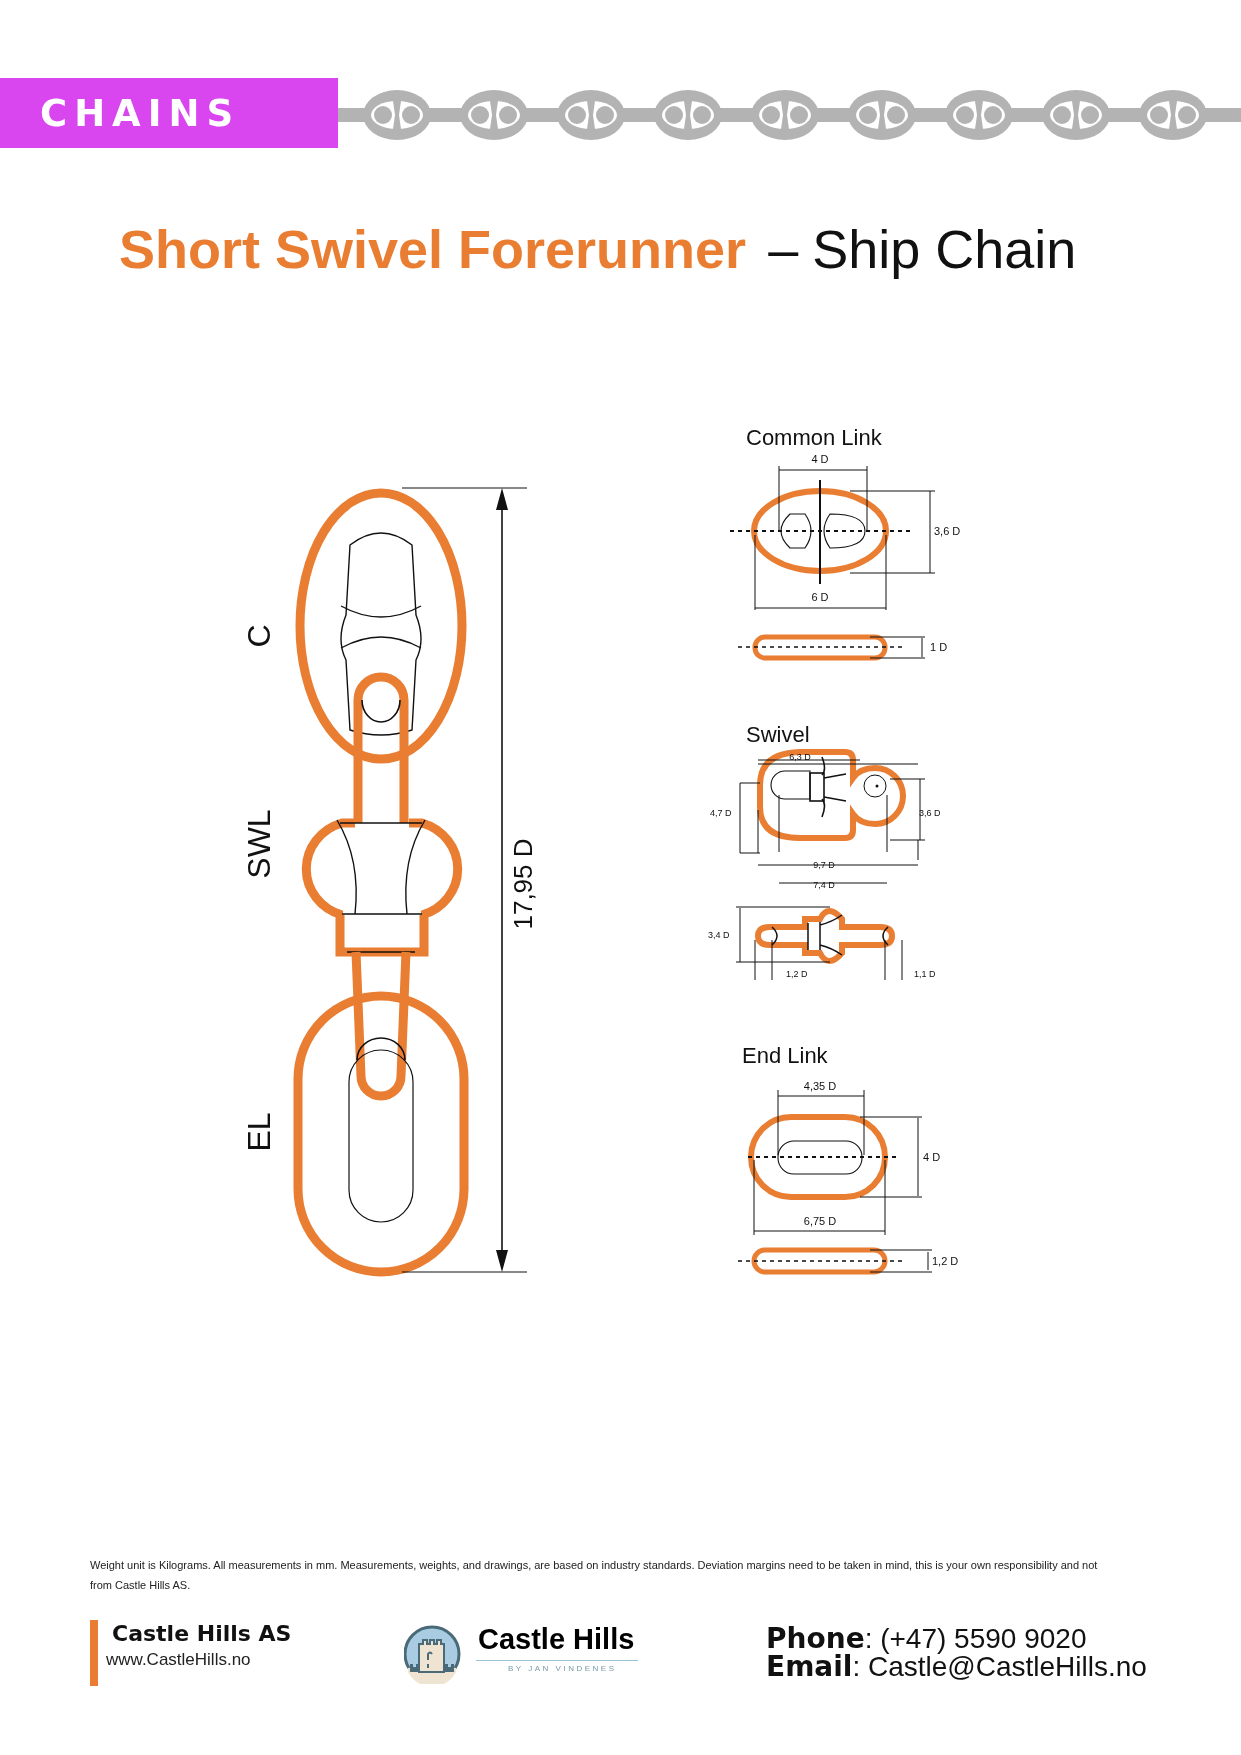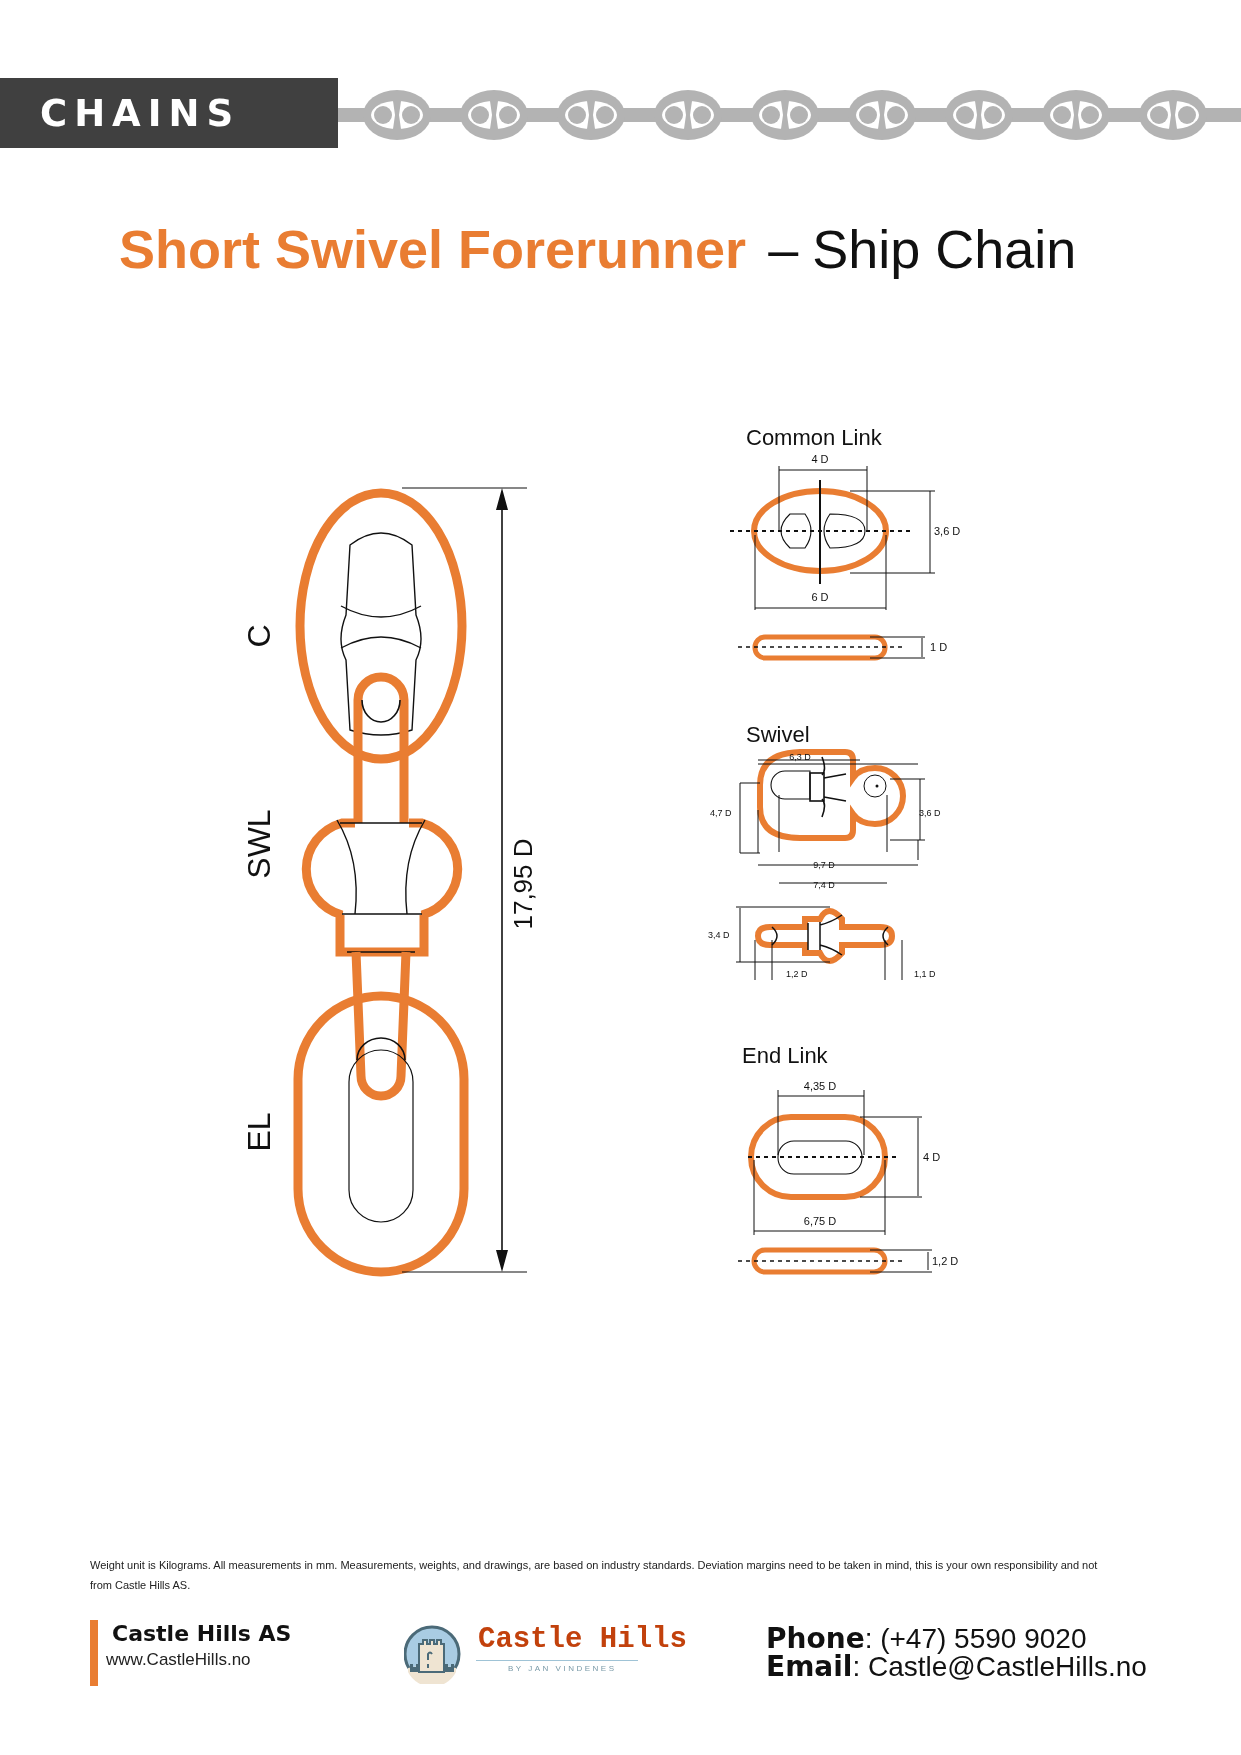--- a/index.html
+++ b/index.html
@@ -1,30 +1,30 @@
 <!DOCTYPE html>
 <html><head>
 <meta charset="utf-8">
 <style>
   html, body { margin:0; padding:0; background:#ffffff; }
   body { width:1241px; height:1755px; position:relative; overflow:hidden; font-family:"Liberation Sans", sans-serif; color:#111; }
-  .header-band { position:absolute; left:0; top:78px; width:338px; height:70px; background:#404040; }
+  .header-band { position:absolute; left:0; top:78px; width:338px; height:70px; background:#d946ef; }
   .header-band span { position:absolute; left:40px; top:14px; font-family:"DejaVu Sans", sans-serif; font-weight:bold; font-size:37px; letter-spacing:7px; color:#ffffff; }
   .chain-strip { position:absolute; left:338px; top:84px; width:903px; height:64px; }
   .title { position:absolute; left:90px; top:218px; font-size:54px; white-space:nowrap; }
   .title .accent { color:#e97d32; font-weight:bold;margin-left:29px; }
   .title .dash { color:#111; margin:0 14px 0 22px; }
   .title .sub { color:#111; font-weight:normal; }
   .drawing { position:absolute; left:0; top:0; width:1241px; height:1755px; }
   .disclaimer { position:absolute; left:90px; top:1555px; width:1010px; font-size:11px; line-height:20px; color:#222; }
   .footer-bar { position:absolute; left:90px; top:1620px; width:8px; height:66px; background:#e97d32; }
   .company { position:absolute; left:112px; top:1621px; font-family:"DejaVu Sans", sans-serif; font-weight:bold; font-size:22px; color:#111; }
   .website { position:absolute; left:106px; top:1650px; font-size:17px; color:#222; }
   .logo { position:absolute; left:404px; top:1624px; width:240px; height:60px; }
-  .logo-text { position:absolute; left:478px; top:1623px; font-family:Liberation Mono, monospace; font-weight:bold; font-size:29px; color:#c2410c;text-align:center; }
+  .logo-text { position:absolute; left:478px; top:1623px; font-family:Liberation Sans, sans-serif; font-weight:bold; font-size:29px; color:#000000;text-align:center; }
   .logo-tag { position:absolute; left:508px; top:1664px; font-size:8px; letter-spacing:2.5px; color:#7a9aa8; }
   .logo-rule { position:absolute; left:476px; top:1660px; width:162px; height:1px; background:#9fc3d6; }
   .contact { position:absolute; left:766px; font-size:28px; color:#111; }
   .contact b { font-family:"DejaVu Sans", sans-serif; font-weight:bold; }
   .c1 { top:1622px; } .c2 { top:1650px; }
 </style>
 </head>
 <body>
 
 <div class="header-band">

